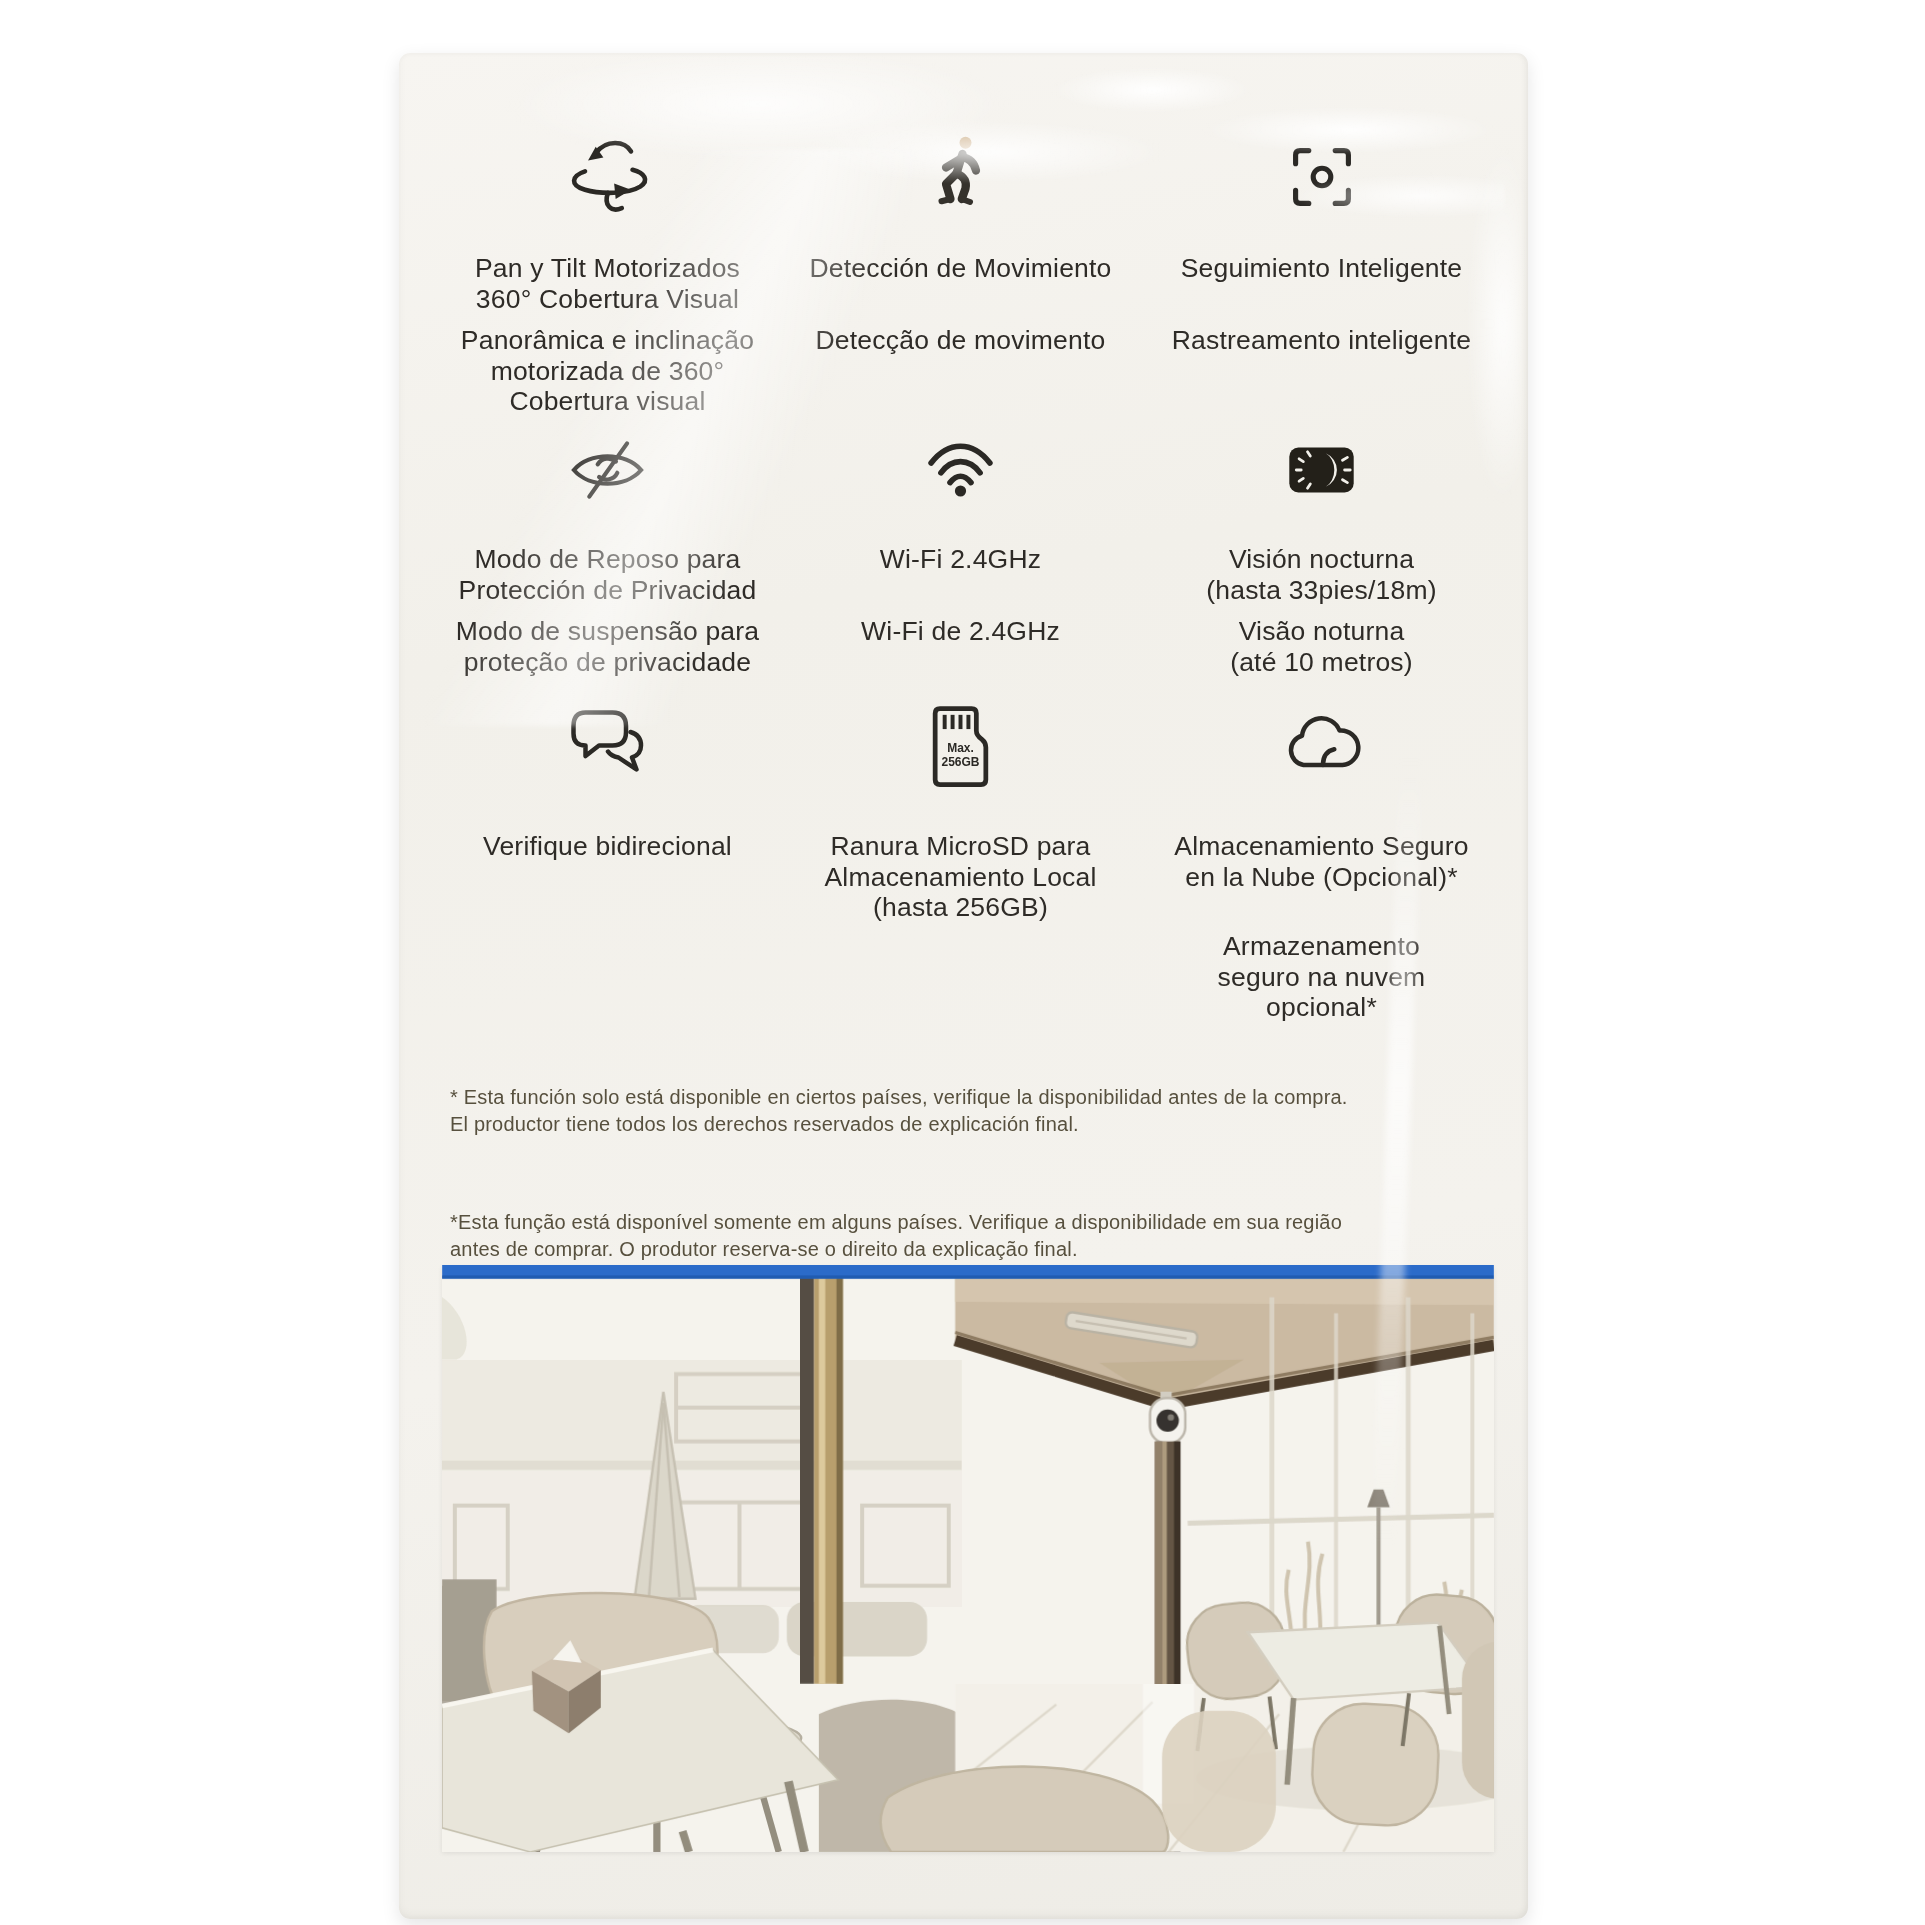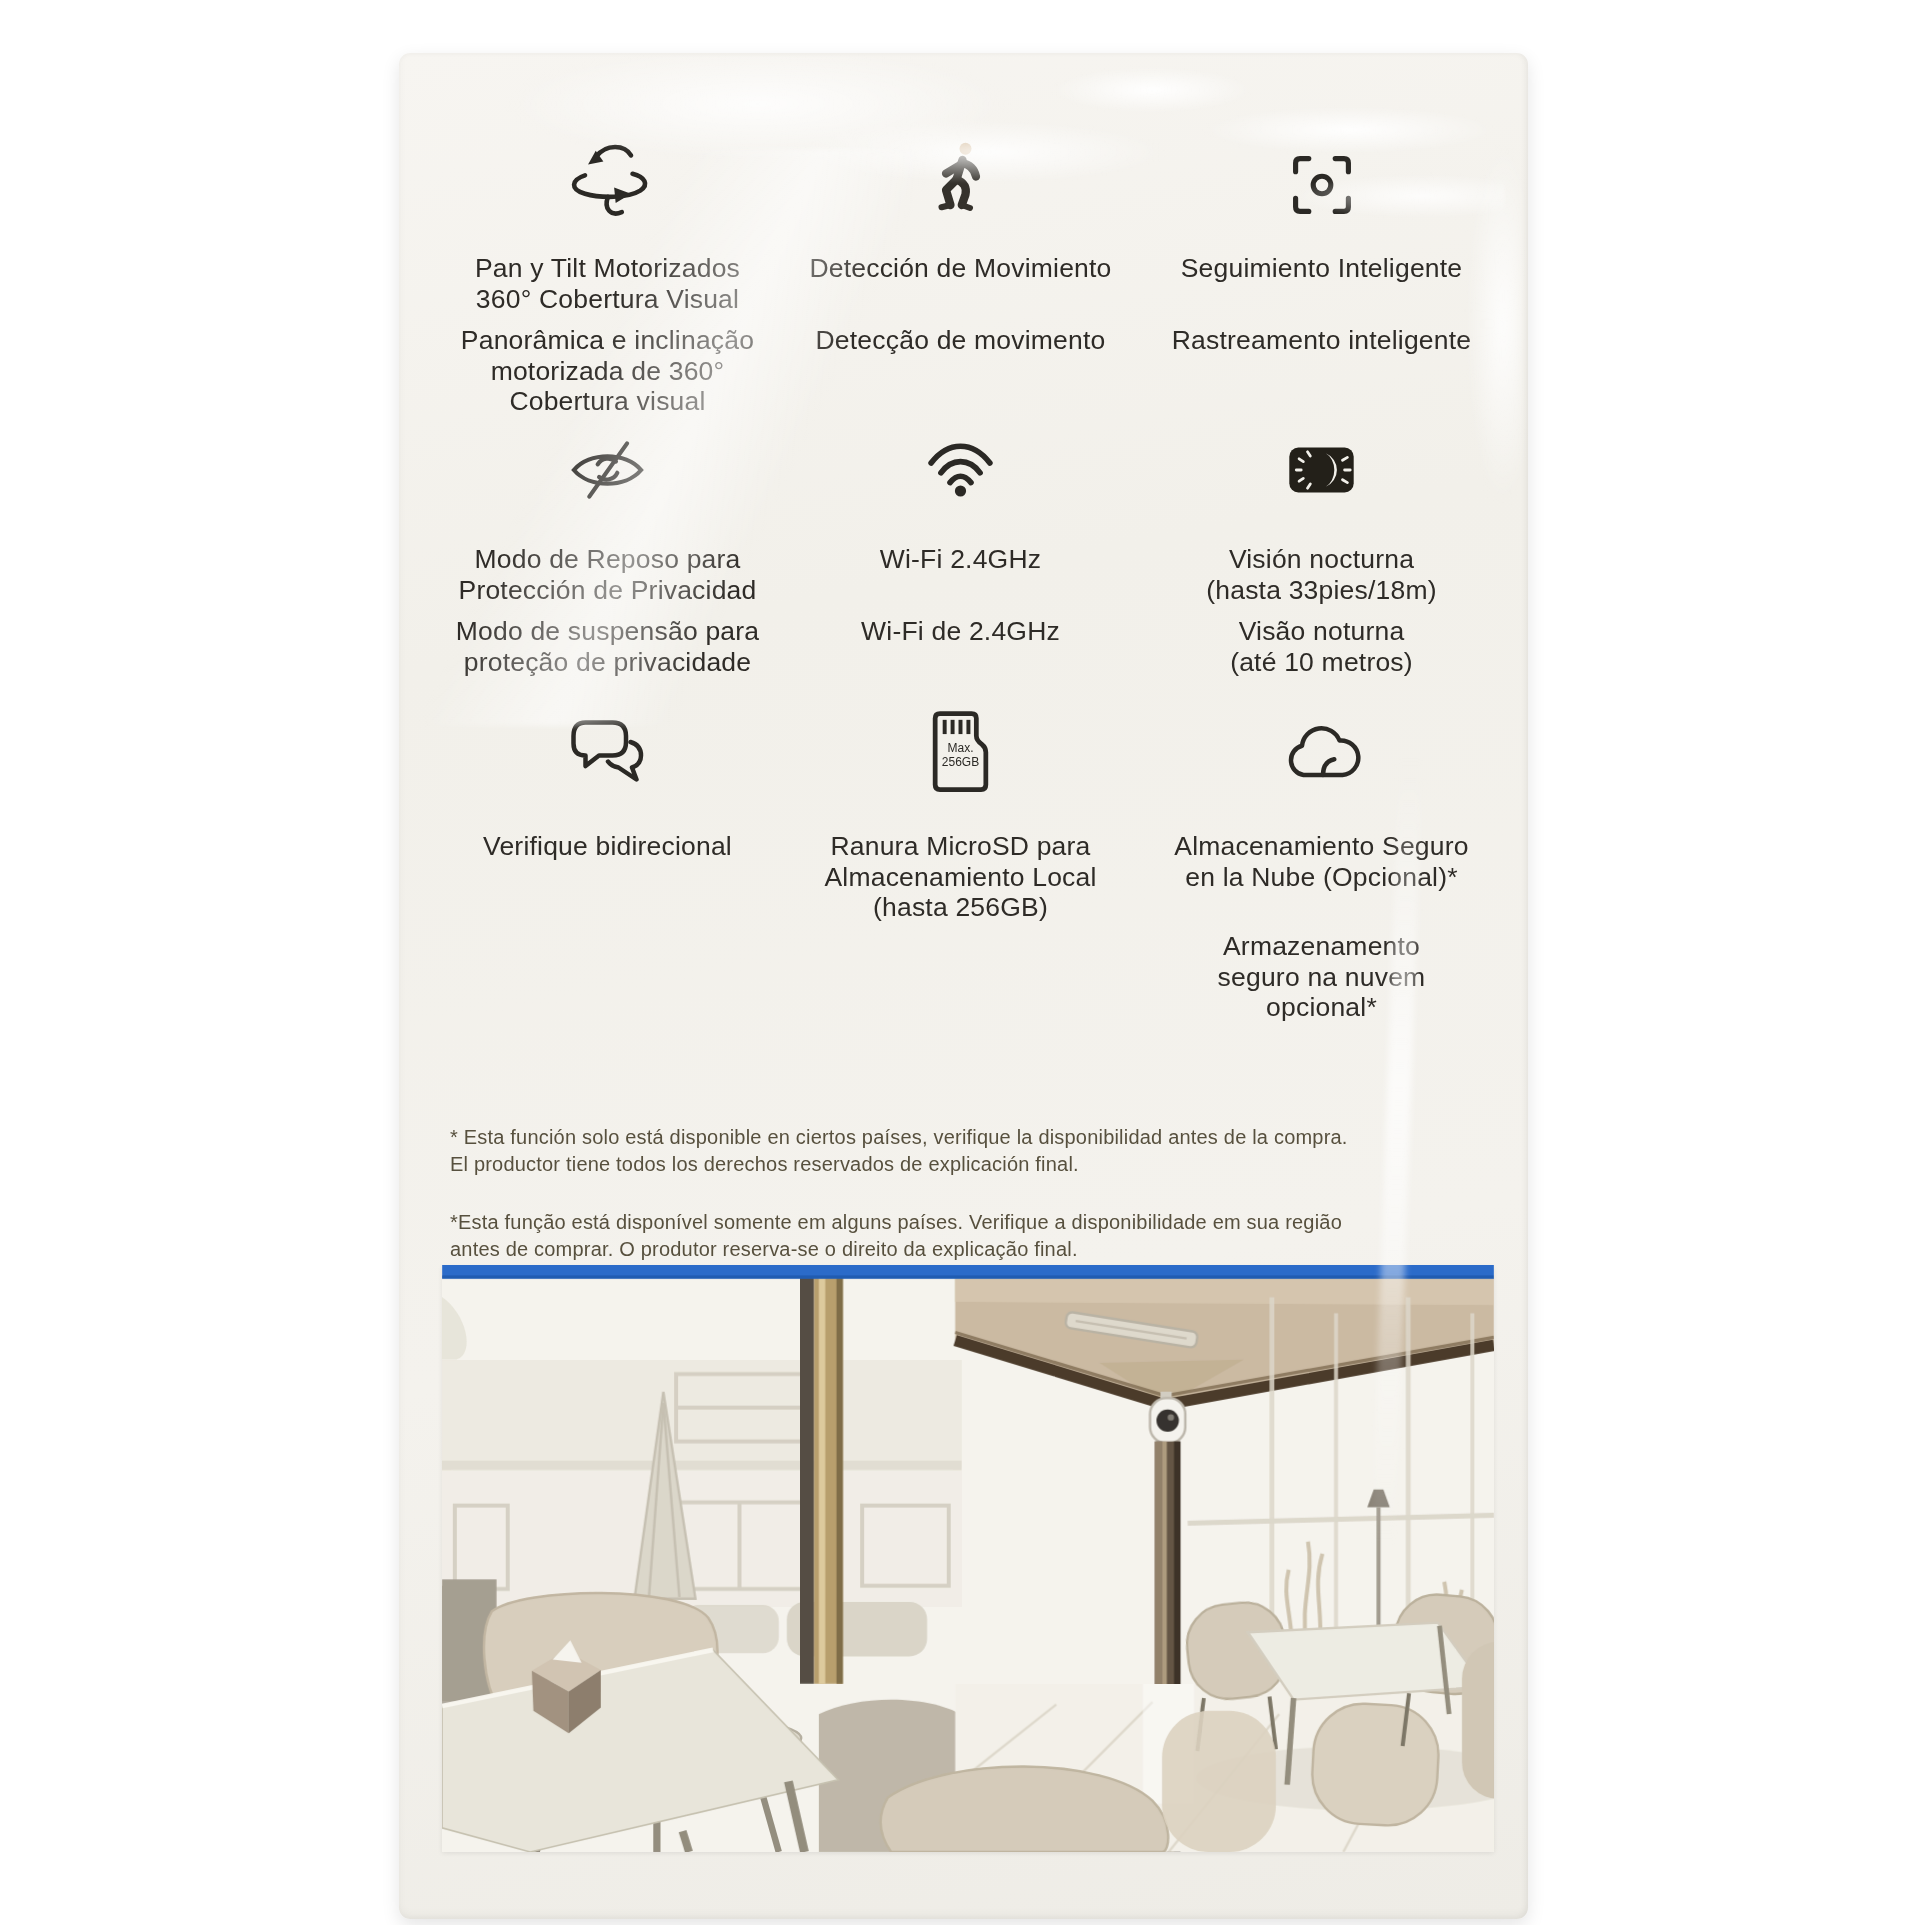--- a/index.html
+++ b/index.html
@@ -18,33 +18,33 @@
   .glare-diag{top:96px;left:0;width:56%;height:577px;filter:blur(2.4px);
     background:linear-gradient(115deg, rgba(255,255,255,0) 32%, rgba(255,255,255,.5) 47%, rgba(255,255,255,0) 60%);}
   .glare-right{right:119px;top:706px;width:24px;height:786px;filter:blur(3.2px);transform:rotate(2deg);
     background:linear-gradient(rgba(255,255,255,0), rgba(255,255,255,.7) 42%, rgba(255,255,255,0));}
   .glare-edge{right:6.4px;top:72px;width:96px;height:497px;filter:blur(4px);
     background:radial-gradient(48px 241px at 80% 40%, rgba(255,255,255,.85), rgba(255,255,255,0) 75%);}
 
   .feature{position:absolute;width:345px;display:flex;flex-direction:column;align-items:center;text-align:center;}
   .c1{left:36px}.c2{left:389px}.c3{left:750px}
   .r1{top:80px}.r2{top:375px}.r3{top:646px}
-  .icon-box{display:flex;align-items:flex-end;justify-content:center;position:relative;}
+  .icon-box{display:flex;align-items:flex-start;justify-content:center;position:relative;font-weight:bold;}
   .r1 .icon-box{height:96px;margin-bottom:24px}
   .r2 .icon-box{height:84px;margin-bottom:32px}
   .r3 .icon-box{height:100px;margin-bottom:32px}
   .ftxt{font-size:26.5px;line-height:30.5px;color:#2e2b27;white-space:pre-line;letter-spacing:0.2px;}
   .es{min-height:72px}
   .r3 .es{min-height:100px}
   .sd-label{position:absolute;left:50%;top:43px;transform:translateX(-50%);font-size:12px;line-height:13.6px;
             color:#2b2925;white-space:pre-line;text-align:center;}
 
   .disclaimer{position:absolute;left:51px;width:1003px;font-size:20px;line-height:27px;color:#57503e;
               white-space:pre-line;text-align:left;letter-spacing:0.2px;}
-  .d-es{top:1071px}
+  .d-es{top:1031px}
   .d-pt{top:1156px}
 
   .photo{position:absolute;left:43px;top:1212px;width:1052px;height:587px;overflow:hidden;
          box-shadow:0 1.6px 4.8px rgba(0,0,0,.08);}
   .photo svg{display:block}
 </style>
 </head>
 <body>
 
 <div class="package">

